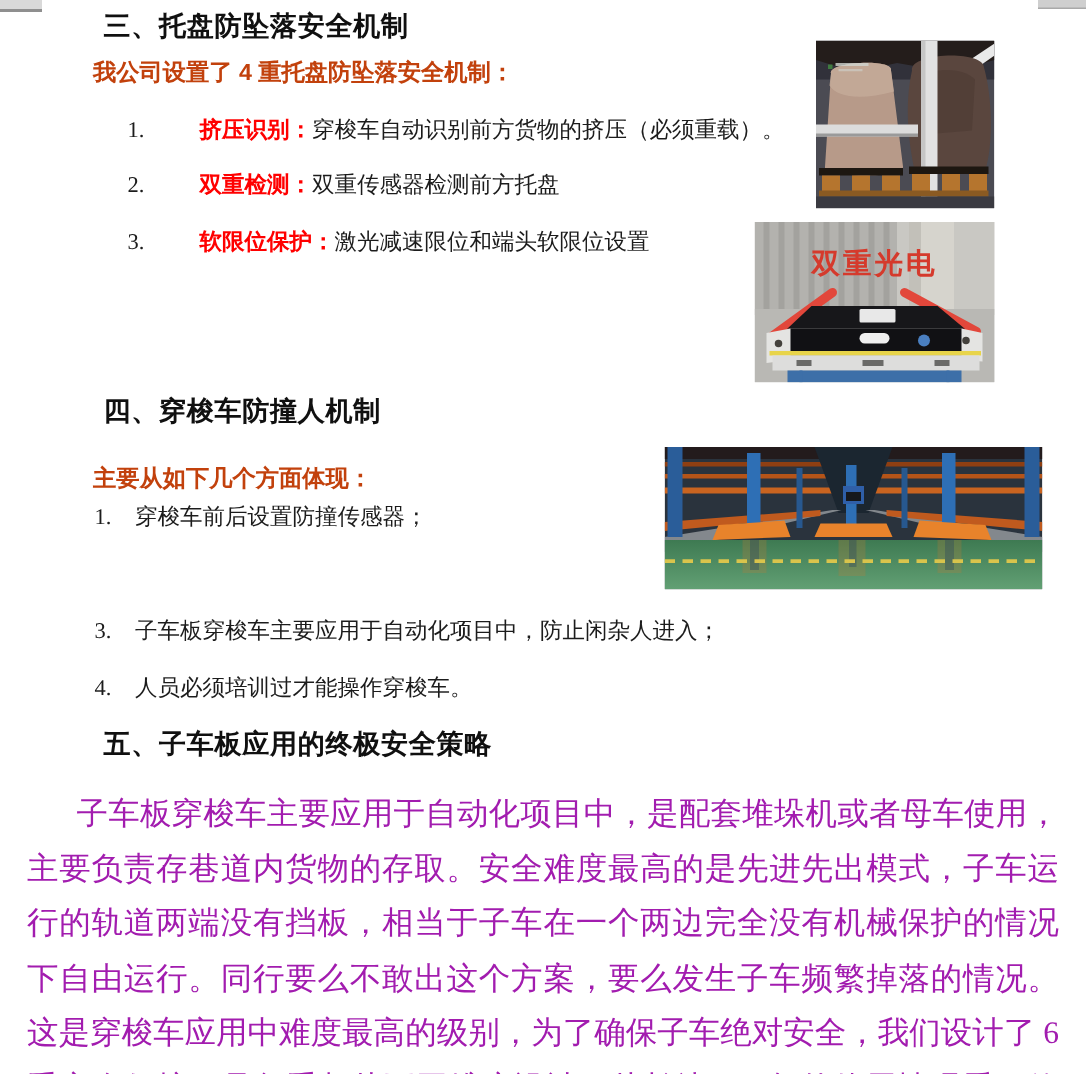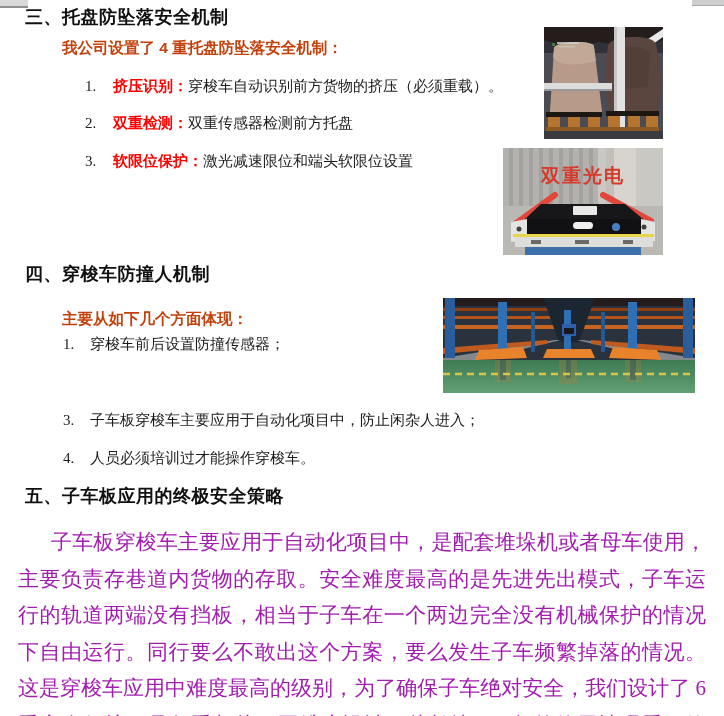--- a/index.html
+++ b/index.html
@@ -2,28 +2,28 @@
 <html><head>
 <meta charset="utf-8">
 <style>
   html,body{margin:0;padding:0;background:#ffffff;}
   .page{position:relative;width:724px;height:716px;background:#ffffff;overflow:hidden;
         font-family:"Liberation Serif","DejaVu Serif",serif;color:#181818;}
   .sliver{position:absolute;}
   .sliver-left{left:0;top:0;width:28px;height:6px;background:#d9d9d9;border-bottom:2px solid #8f8f8f;}
   .sliver-right{left:692px;top:0;width:32px;height:5px;background:#cfcfcf;border-bottom:1px solid #a9a9a9;}
   .h{position:absolute;font-family:"Liberation Sans","DejaVu Sans",sans-serif;font-weight:700;
-     font-size:18px;color:#101010;letter-spacing:.5px;white-space:nowrap;}
+     font-size:18px;color:#101010;letter-spacing:.5px;white-space:nowrap;margin-left:44px;}
   .intro{position:absolute;font-family:"Liberation Sans","DejaVu Sans",sans-serif;font-weight:700;
      font-size:15.5px;color:#c2410c;white-space:nowrap;}
   .li{position:absolute;font-size:15px;white-space:nowrap;color:#1c1c1c;}
   .li .num{display:inline-block;width:28px;}
   .li.s4 .num{width:27px;}
   .num-bold{font-weight:700;}
-  .hl{color:#ff0000;font-weight:700;}
+  .hl{color:#ff0000;font-weight:700;margin-left:20px;}
   .para{position:absolute;left:18px;top:524px;width:688px;font-size:21px;line-height:36.5px;
         text-align:justify;text-indent:33px;color:#a21caf;}
   .photo{position:absolute;overflow:hidden;}
   .photo svg{display:block;}
   .caption{position:absolute;left:38px;top:15px;font-family:"Liberation Sans","DejaVu Sans",sans-serif;
         font-weight:700;font-size:19px;color:#d53a2c;letter-spacing:2px;white-space:nowrap;}
 </style>
 </head>
 <body>
 

